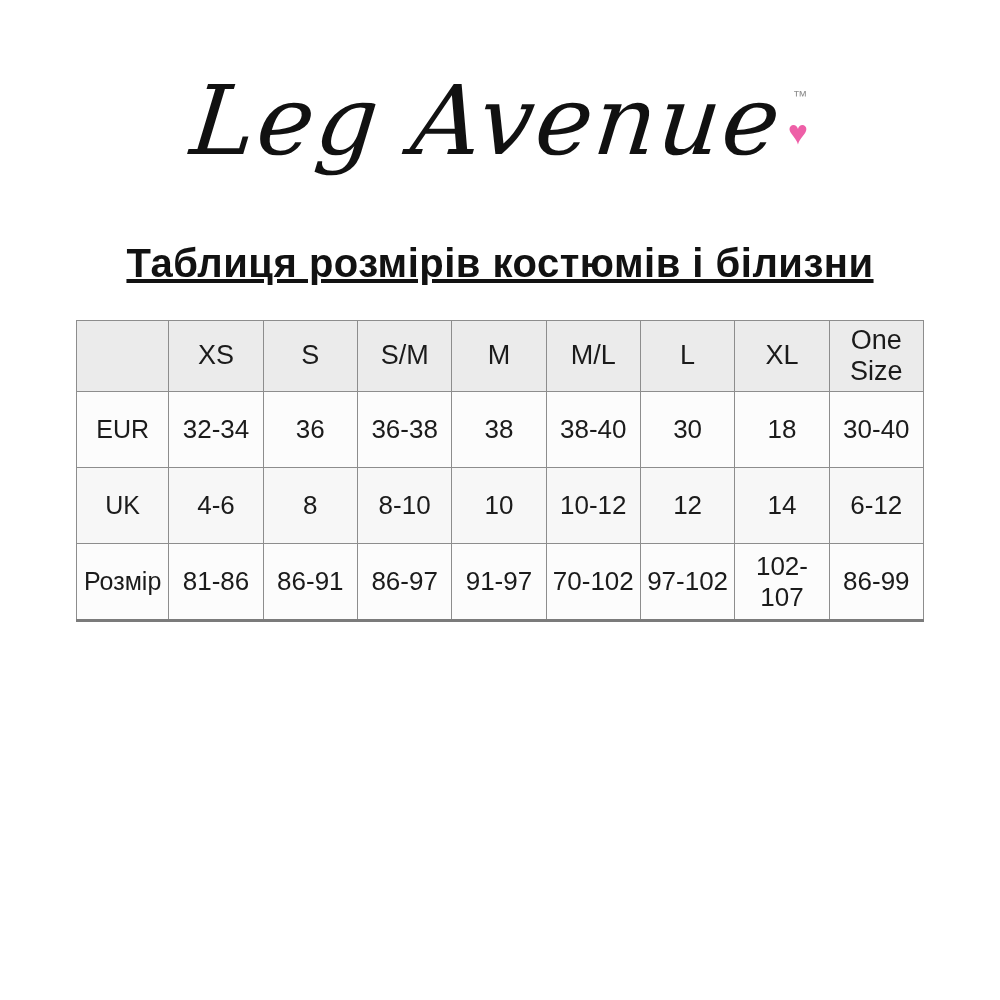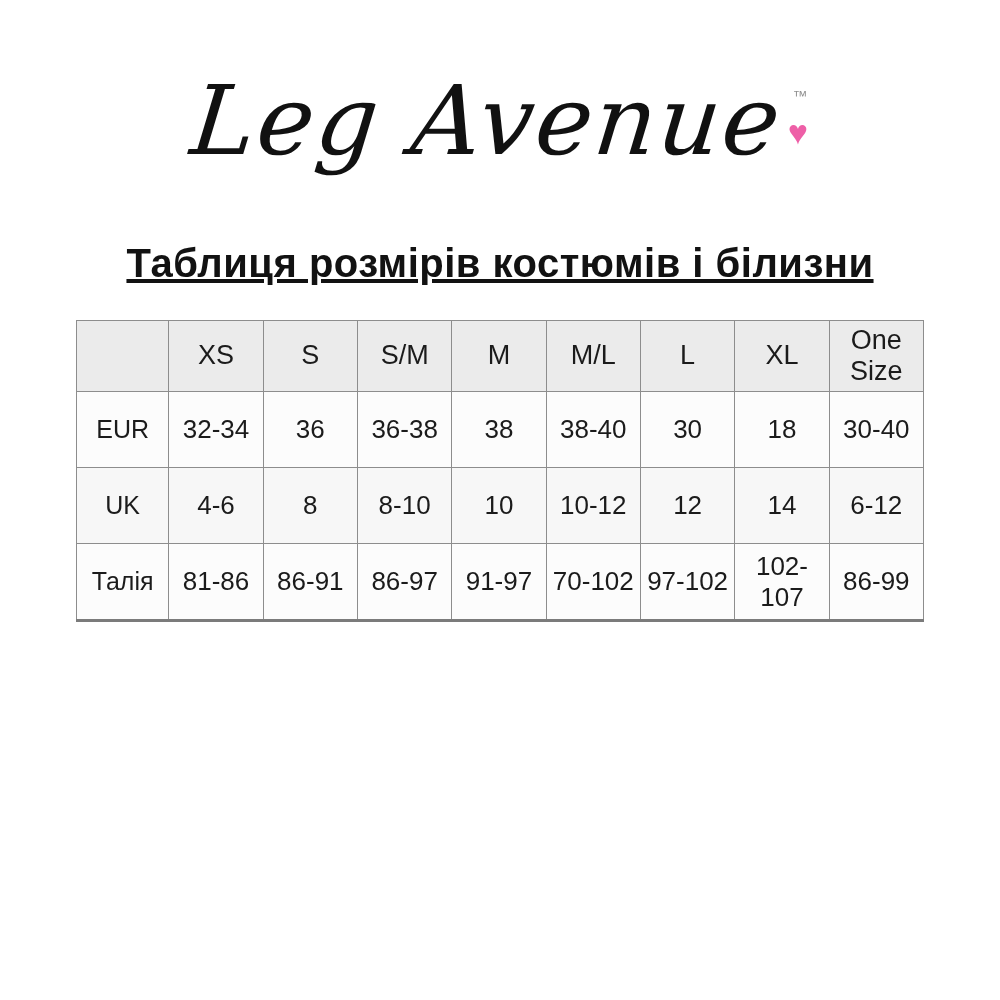--- a/index.html
+++ b/index.html
@@ -169,21 +169,21 @@
             <td>4-6</td>
             <td>8</td>
             <td>8-10</td>
             <td>10</td>
             <td>10-12</td>
             <td>12</td>
             <td>14</td>
             <td>6-12</td>
           </tr>
           <tr>
-            <td class="row-label">Талія</td>
+            <td class="row-label">Розмір</td>
             <td>81-86</td>
             <td>86-91</td>
             <td>86-97</td>
             <td>91-97</td>
             <td>70-102</td>
             <td>97-102</td>
             <td>102-107</td>
             <td>86-99</td>
           </tr>
         </tbody>

